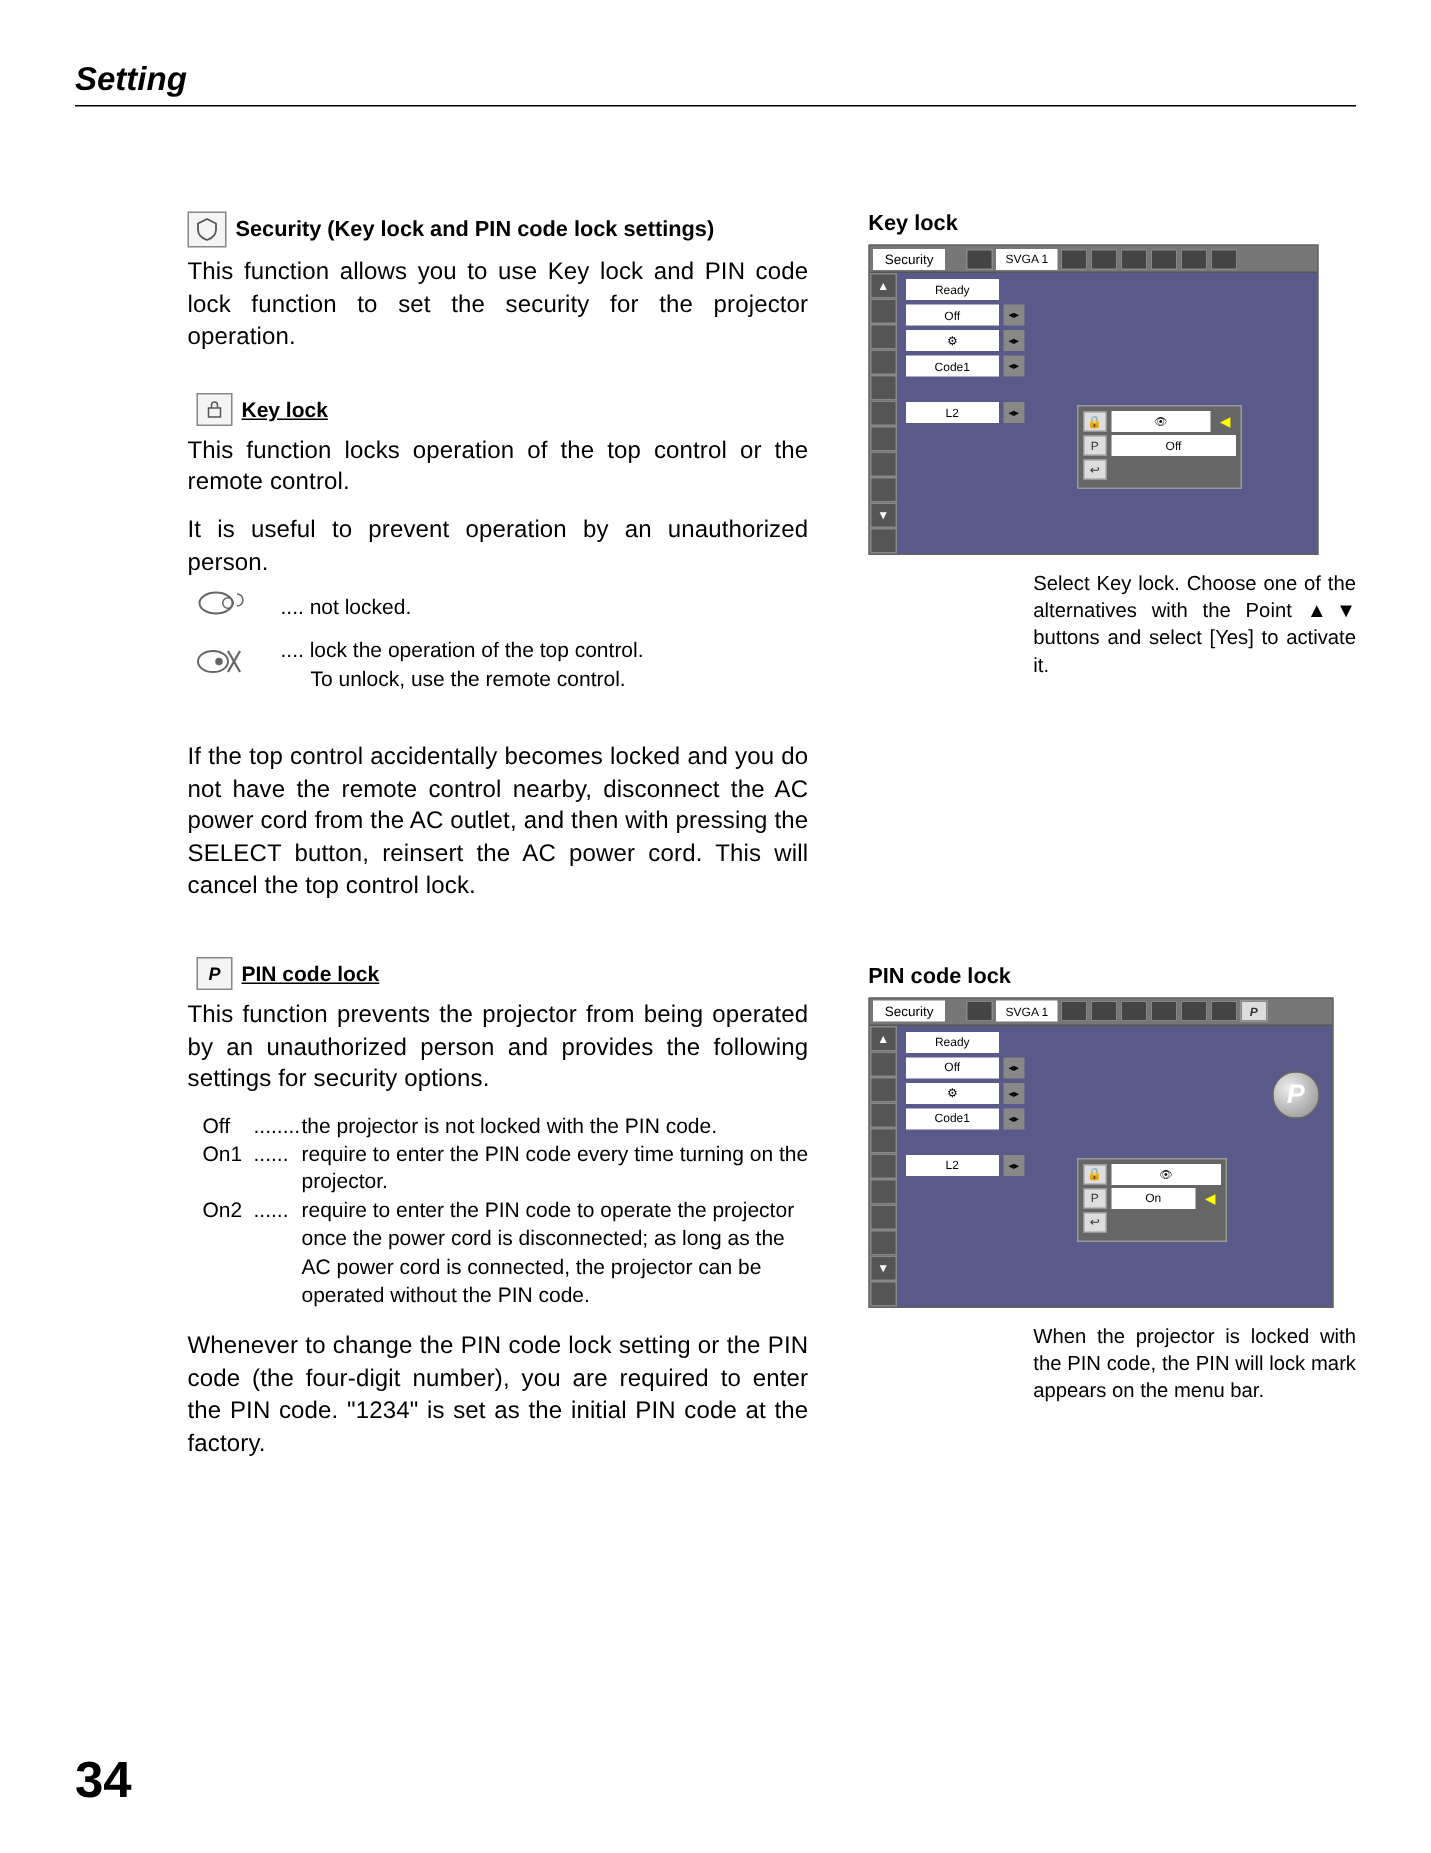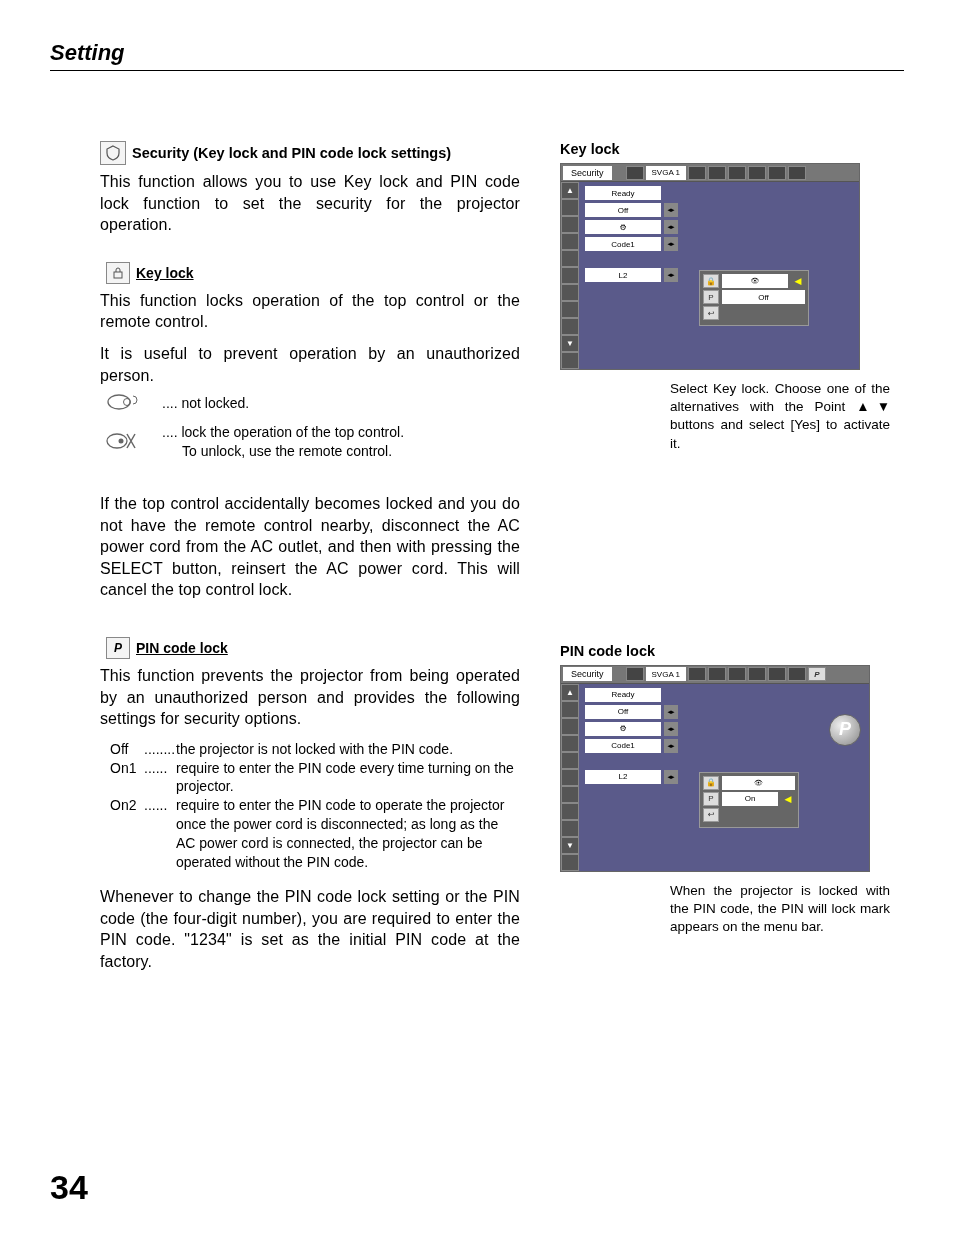--- a/index.html
+++ b/index.html
@@ -22,21 +22,21 @@
   .title-rule {
     border: none;
     border-top: 1.5px solid #000;
     margin-bottom: 70px;
   }
   .content {
     display: flex;
     gap: 40px;
     padding-left: 50px;
   }
-  .left-col { width: 420px; }
+  .left-col { width: 420px; margin-left: 25px; }
   .right-col { width: 330px; }
   .section-head {
     display: flex;
     align-items: center;
     gap: 6px;
     margin-bottom: 6px;
   }
   .icon-box {
     width: 26px;
     height: 24px;
@@ -168,21 +168,21 @@
   }
   .osd-row {
     display: flex;
     align-items: center;
     margin-bottom: 3px;
     gap: 3px;
   }
   .osd-row .cell {
     background: #fff;
     color: #000;
-    width: 76px;
+    width: 62px;
     height: 14px;
     font-size: 8px;
     display: flex;
     align-items: center;
     justify-content: center;
   }
   .osd-row .ar {
     width: 14px;
     height: 14px;
     background: #888;

